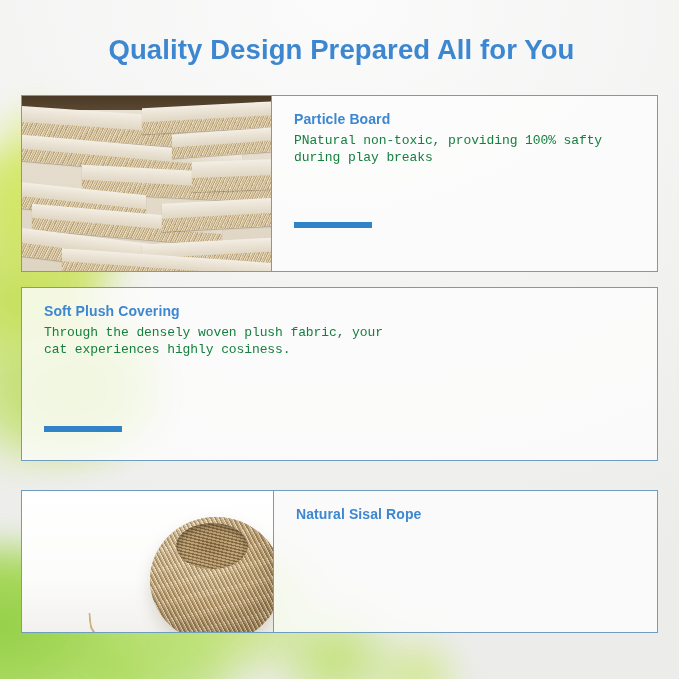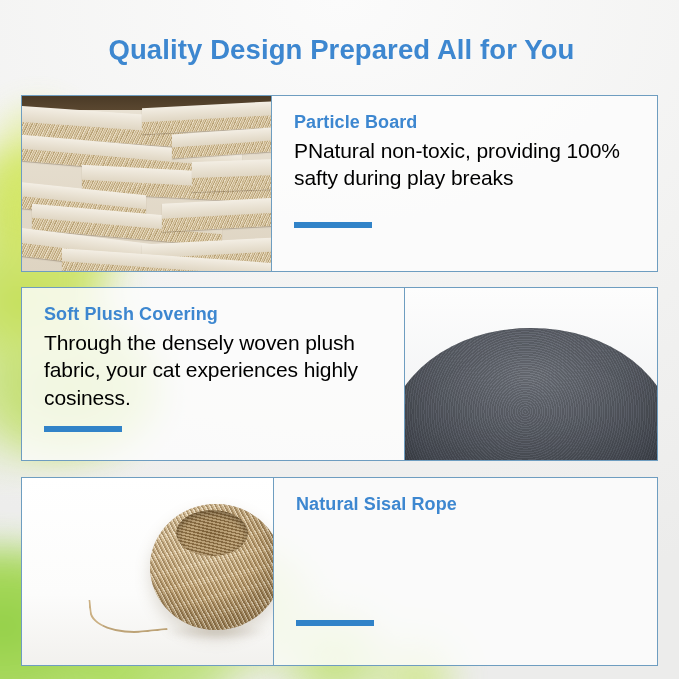--- a/index.html
+++ b/index.html
@@ -100,60 +100,61 @@
     position: absolute;
     z-index: 2;
     display: flex;
     border: 1px solid #6e9dc0;
     background: rgba(253, 253, 252, 0.82);
     overflow: hidden;
   }
 
   #card-1 { left: 21px; top: 95px;  width: 637px; height: 177px; }
   #card-2 { left: 21px; top: 287px; width: 637px; height: 174px; }
-  #card-3 { left: 21px; top: 477px; width: 637px; height: 189px; }
+  #card-3 { left: 21px; top: 490px; width: 637px; height: 143px; }
 
   .card-media {
     flex: 0 0 auto;
     position: relative;
     overflow: hidden;
     background: #fff;
   }
 
   .card-body {
     flex: 1 1 auto;
     position: relative;
     padding: 16px 20px 0 22px;
     background: transparent;
   }
 
   
   #card-1 .card-media { width: 250px; border-right: 1px solid #6e9dc0; }
   #card-2 .card-media { width: 253px; border-left: 1px solid #6e9dc0; }
   #card-3 .card-media { width: 252px; border-right: 1px solid #6e9dc0; }
 
-  #card-2 { flex-direction: row; justify-content: flex-end; }
+  #card-2 { flex-direction: column; justify-content: flex-end; }
   #card-2 .card-body { order: 1; }
   #card-2 .card-media { order: 2; }
 
   .card-heading {
-    font-size: 18px;
+    font-size: 14px;
     font-weight: bold;
     color: #3d87d0;
     line-height: 1.12;
     margin-bottom: 5px;
     letter-spacing: 0.1px;
   }
 
   .card-text {
-    font-size: 21px;
-    color: #000000;
+    font-size: 13px;
+    color: #15803d;
     line-height: 1.30;
     letter-spacing: -0.1px;
     max-width: 345px;
+    font-family: Liberation Mono, monospace;
   }
 
   #card-3 .card-text { max-width: 352px; }
 
   .accent-bar {
     position: absolute;
     left: 22px;
     width: 78px;
     height: 6px;
     background: #3183c8;

